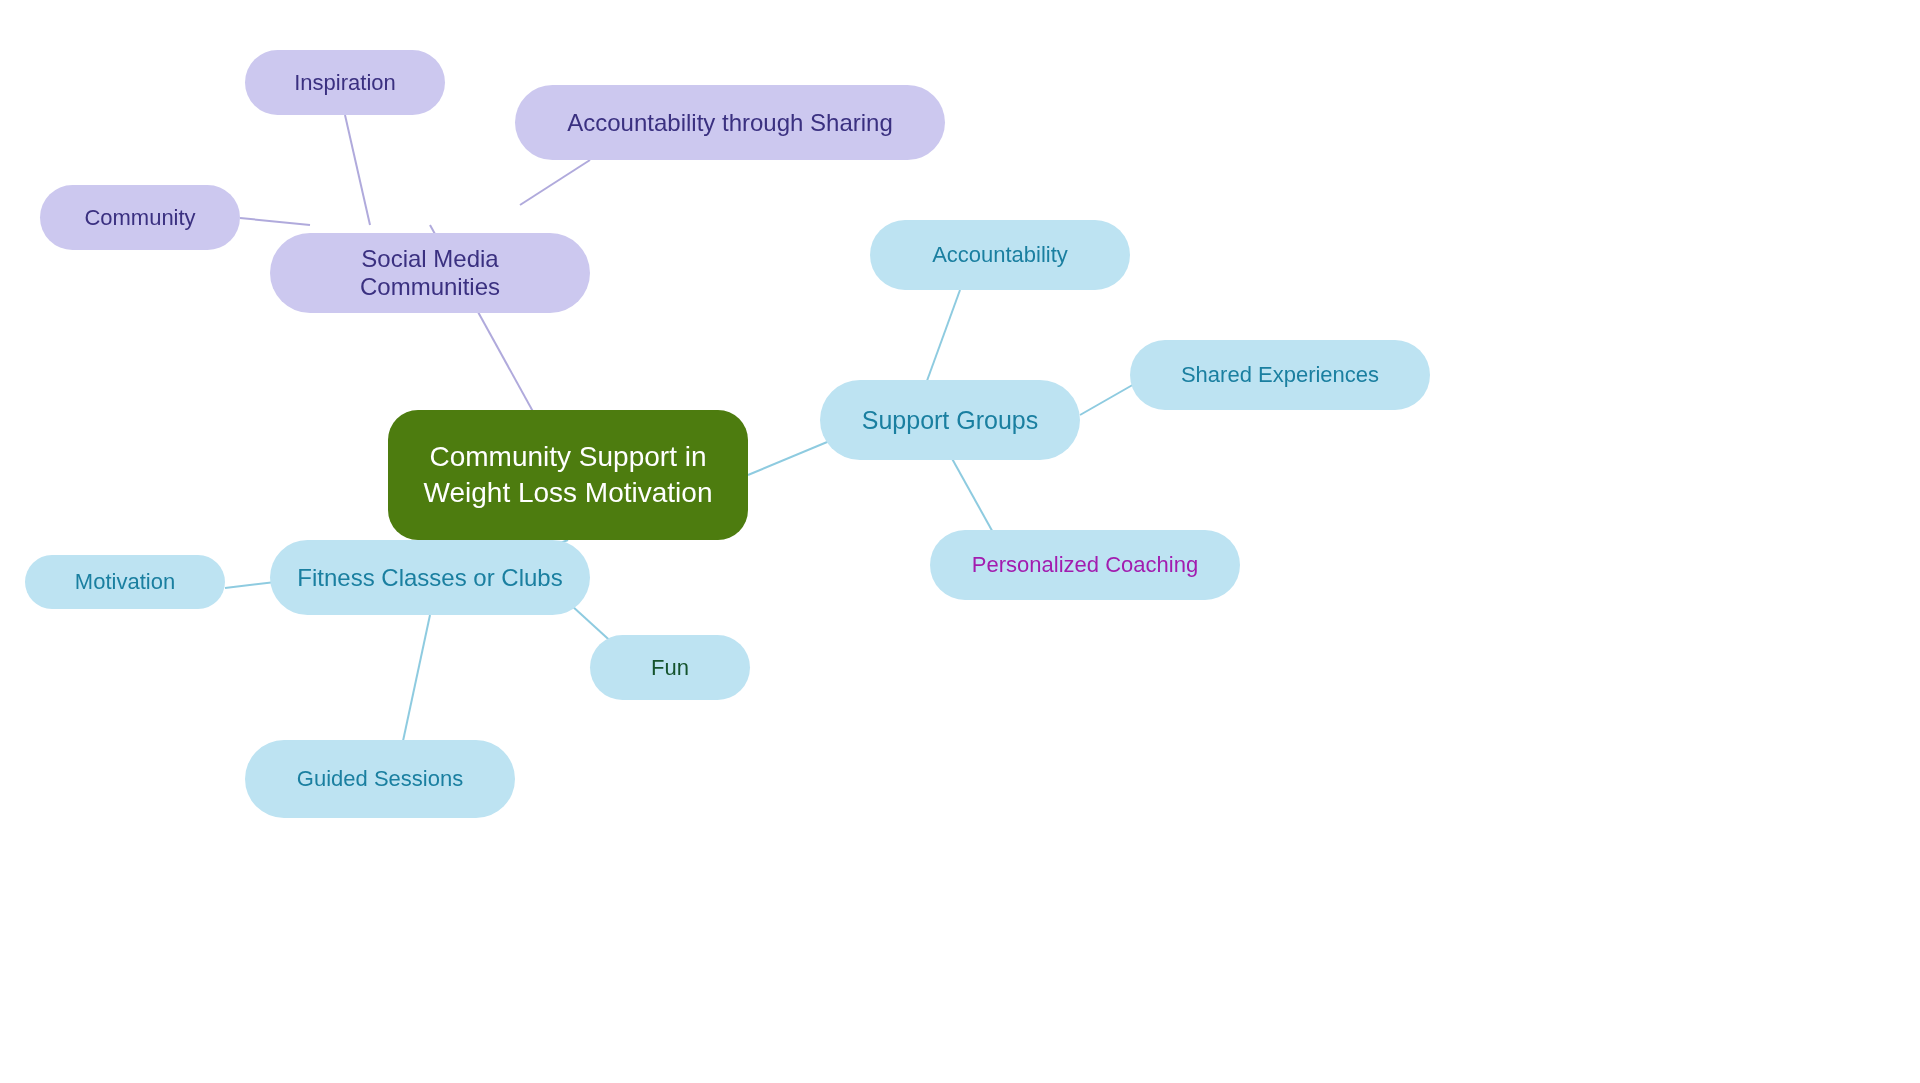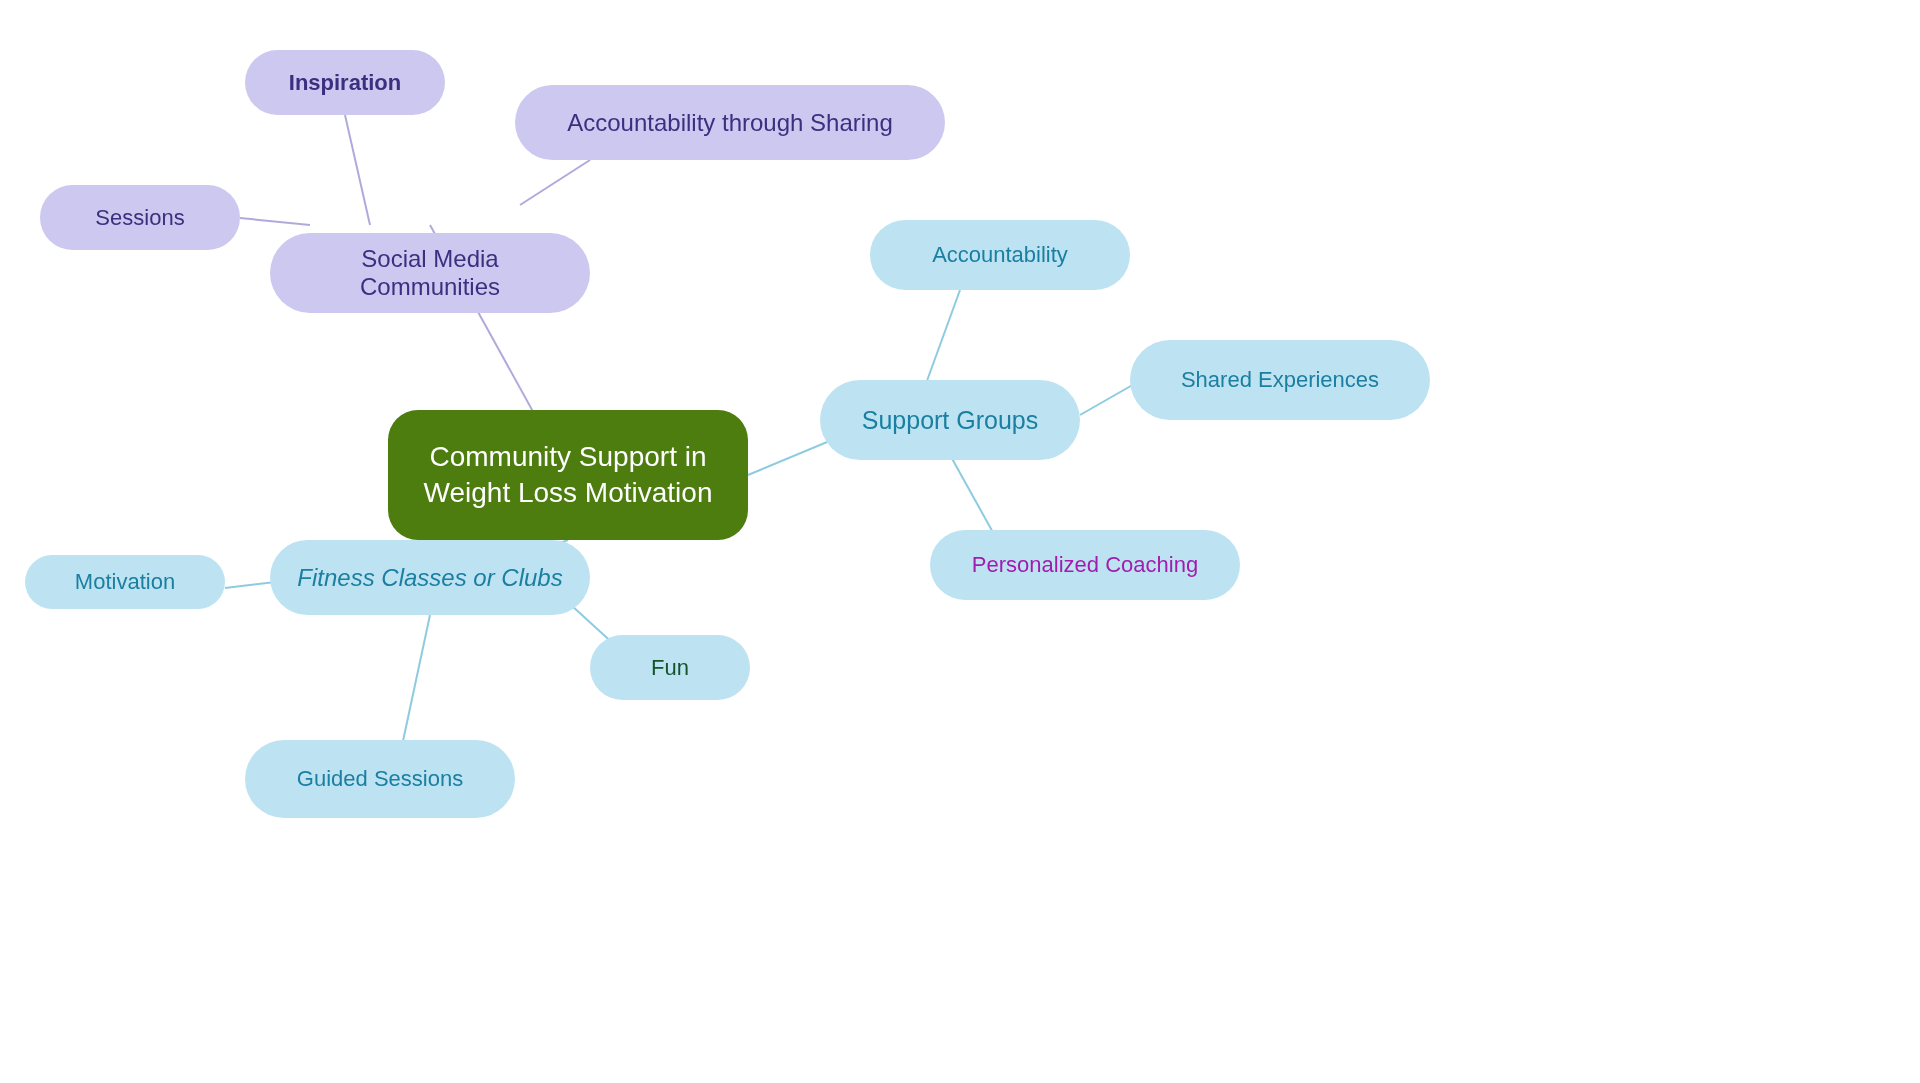--- a/index.html
+++ b/index.html
@@ -72,21 +72,21 @@
 
     
     #node-center       { left: 388px; top: 410px; }
     #node-social-media { left: 270px; top: 185px; width: 320px; height: 80px; font-size: 24px; margin-top: 48px; }
     #node-inspiration  { left: 245px; top: 50px; width: 200px; height: 65px; font-size: 22px; }
     #node-belonging    { left: 40px; top: 185px; width: 200px; height: 65px; font-size: 22px; }
     #node-accountability-sharing { left: 515px; top: 85px; width: 430px; height: 75px; font-size: 24px; }
 
     #node-support-groups { left: 820px; top: 380px; width: 260px; height: 80px; font-size: 25px; }
     #node-accountability  { left: 870px; top: 220px; width: 260px; height: 70px; font-size: 22px; }
-    #node-shared-exp      { left: 1130px; top: 340px; width: 300px; height: 80px; font-size: 22px; }
+    #node-shared-exp      { left: 1130px; top: 340px; width: 300px; height: 70px; font-size: 22px; }
     #node-personalized    { left: 930px; top: 530px; width: 310px; height: 70px; font-size: 22px; }
 
     #node-fitness-clubs  { left: 270px; top: 540px; width: 320px; height: 75px; font-size: 24px; }
     #node-motivation     { left: 25px; top: 555px; width: 200px; height: 54px; font-size: 22px; }
     #node-fun            { left: 590px; top: 635px; width: 160px; height: 65px; font-size: 22px; }
     #node-guided         { left: 245px; top: 740px; width: 270px; height: 78px; font-size: 22px; }
   </style>
 </head>
 <body>
 
@@ -118,26 +118,26 @@
 </svg>
 
 <div class="node node-center" id="node-center">
   <span>Community Support in Weight Loss Motivation</span>
 </div>
 
 <div class="node node-purple node-purple-large" id="node-social-media" style="background: rgb(204, 200, 239); color: rgb(58, 48, 128);">
   <span>Social Media Communities</span>
 </div>
 
-<div class="node node-purple" id="node-inspiration" style="background: rgb(204, 200, 239); color: rgb(58, 48, 128); font-weight: bold;">
+<div class="node node-purple" id="node-inspiration" style="background: rgb(204, 200, 239); color: rgb(58, 48, 128);">
   <span>Inspiration</span>
 </div>
 
 <div class="node node-purple" id="node-belonging" style="background: rgb(204, 200, 239); color: rgb(58, 48, 128);">
-  <span>Sessions</span>
+  <span>Community</span>
 </div>
 
 <div class="node node-purple" id="node-accountability-sharing" style="background: rgb(204, 200, 239); color: rgb(58, 48, 128);">
   <span>Accountability through Sharing</span>
 </div>
 
 <div class="node node-blue node-blue-large" id="node-support-groups" style="background: rgb(189, 227, 242); color: rgb(26, 127, 160);">
   <span>Support Groups</span>
 </div>
 
@@ -146,21 +146,21 @@
 </div>
 
 <div class="node node-blue" id="node-shared-exp" style="background: rgb(189, 227, 242); color: rgb(26, 127, 160);">
   <span>Shared Experiences</span>
 </div>
 
 <div class="node node-blue" id="node-personalized" style="background: rgb(189, 227, 242); color: #a21caf;">
   <span>Personalized Coaching</span>
 </div>
 
-<div class="node node-blue node-blue-large" id="node-fitness-clubs" style="background: rgb(189, 227, 242); color: rgb(26, 127, 160); font-style: italic;">
+<div class="node node-blue node-blue-large" id="node-fitness-clubs" style="background: rgb(189, 227, 242); color: rgb(26, 127, 160);">
   <span>Fitness Classes or Clubs</span>
 </div>
 
 <div class="node node-blue" id="node-motivation" style="background: rgb(189, 227, 242); color: rgb(26, 127, 160);">
   <span>Motivation</span>
 </div>
 
 <div class="node node-blue" id="node-fun" style="background: rgb(189, 227, 242); color: #14532d;">
   <span>Fun</span>
 </div>

